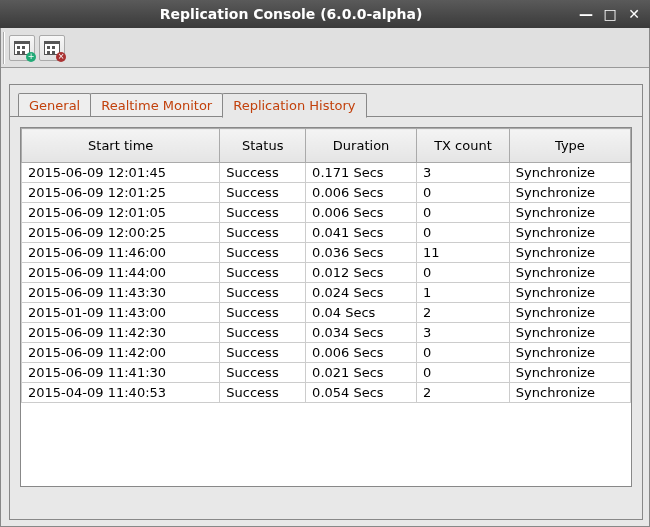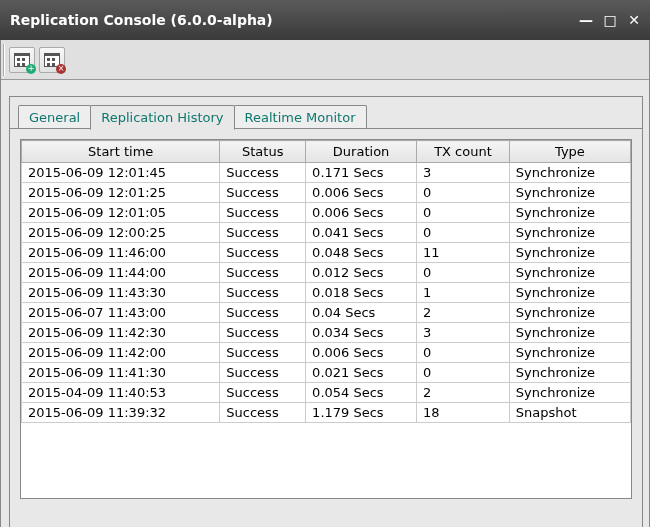--- a/index.html
+++ b/index.html
@@ -8,26 +8,27 @@
     font-size: 13px;
     background: #e8e8e8;
     color: #000;
     width: 650px;
     height: 527px;
     overflow: hidden;
   }
   .titlebar {
     background: linear-gradient(to bottom, #5a5a5a 0%, #4a4a4a 50%, #3a3a3a 100%);
     color: #fff;
-    height: 40px;
+    height: 28px;
     display: flex;
     align-items: center;
     padding: 0 6px 0 10px;
     font-weight: bold;
     font-size: 14px;
+    text-align: center;
   }
   .titlebar .title { flex: 1; }
   .titlebar .winbtn {
     width: 20px;
     height: 20px;
     display: inline-flex;
     align-items: center;
     justify-content: center;
     margin-left: 4px;
     color: #fff;
@@ -121,21 +122,21 @@
     padding: 4px 10px;
     border: 1px solid #888;
     border-bottom: none;
     background: #eee;
     font-size: 13px;
     cursor: pointer;
     margin-right: -1px;
     position: relative;
     border-top-left-radius: 2px;
     border-top-right-radius: 2px;
-    color:#0f766e;
+    color:#c2410c;
   }
   .tab:first-child { border-left:1px solid #888; }
   .tab.active {
     background: #e8e8e8;
     z-index: 2;
     border-bottom: 1px solid #e8e8e8;
     margin-bottom: -1px;
   }
   .tabpanel {
     padding: 10px;
@@ -147,21 +148,21 @@
     overflow: auto;
   }
   table {
     border-collapse: collapse;
     width: 100%;
     font-size: 13px;
   }
   th {
     background: linear-gradient(to bottom,#f4f4f4,#e4e4e4);
     border: 1px solid #aaa;
-    padding: 3px 6px;
+    padding: 9px 6px;
     font-weight: normal;
     text-align: center;
     color:#000;
   }
   td {
     border: 1px solid #ccc;
     padding: 2px 6px;
     text-align: left;
     white-space: nowrap;
   }
@@ -186,22 +187,22 @@
     </span>
     <span class="tbtn">
       <span class="cal-icon"></span>
       <span class="badge x">×</span>
     </span>
   </div>
 
   <div class="content">
     <div class="tabrow">
       <div class="tab"><span>General</span></div>
+      <div class="tab"><span>Realtime Monitor</span></div>
       <div class="tab active"><span>Replication History</span></div>
-      <div class="tab"><span>Realtime Monitor</span></div>
     </div>
 
     <div class="tabpanel">
       <div class="grid">
         <table>
           <thead>
             <tr>
               <th>Start time</th>
               <th>Status</th>
               <th>Duration</th>
@@ -234,40 +235,40 @@
               <tr>
                 <td>2015-06-09 12:00:25</td>
                 <td>Success</td>
                 <td>0.041 Secs</td>
                 <td>0</td>
                 <td>Synchronize</td>
               </tr>
               <tr>
                 <td>2015-06-09 11:46:00</td>
                 <td>Success</td>
-                <td>0.048 Secs</td>
+                <td>0.036 Secs</td>
                 <td>11</td>
                 <td>Synchronize</td>
               </tr>
               <tr>
                 <td>2015-06-09 11:44:00</td>
                 <td>Success</td>
                 <td>0.012 Secs</td>
                 <td>0</td>
                 <td>Synchronize</td>
               </tr>
               <tr>
                 <td>2015-06-09 11:43:30</td>
                 <td>Success</td>
-                <td>0.018 Secs</td>
+                <td>0.024 Secs</td>
                 <td>1</td>
                 <td>Synchronize</td>
               </tr>
               <tr>
-                <td>2015-06-07 11:43:00</td>
+                <td>2015-01-09 11:43:00</td>
                 <td>Success</td>
                 <td>0.04 Secs</td>
                 <td>2</td>
                 <td>Synchronize</td>
               </tr>
               <tr>
                 <td>2015-06-09 11:42:30</td>
                 <td>Success</td>
                 <td>0.034 Secs</td>
                 <td>3</td>
@@ -286,27 +287,20 @@
                 <td>0.021 Secs</td>
                 <td>0</td>
                 <td>Synchronize</td>
               </tr>
               <tr>
                 <td>2015-04-09 11:40:53</td>
                 <td>Success</td>
                 <td>0.054 Secs</td>
                 <td>2</td>
                 <td>Synchronize</td>
-              </tr>
-              <tr>
-                <td>2015-06-09 11:39:32</td>
-                <td>Success</td>
-                <td>1.179 Secs</td>
-                <td>18</td>
-                <td>Snapshot</td>
               </tr>
             </tbody>
         </table>
       </div>
     </div>
   </div>
 
 </div>
 
 </body></html>

